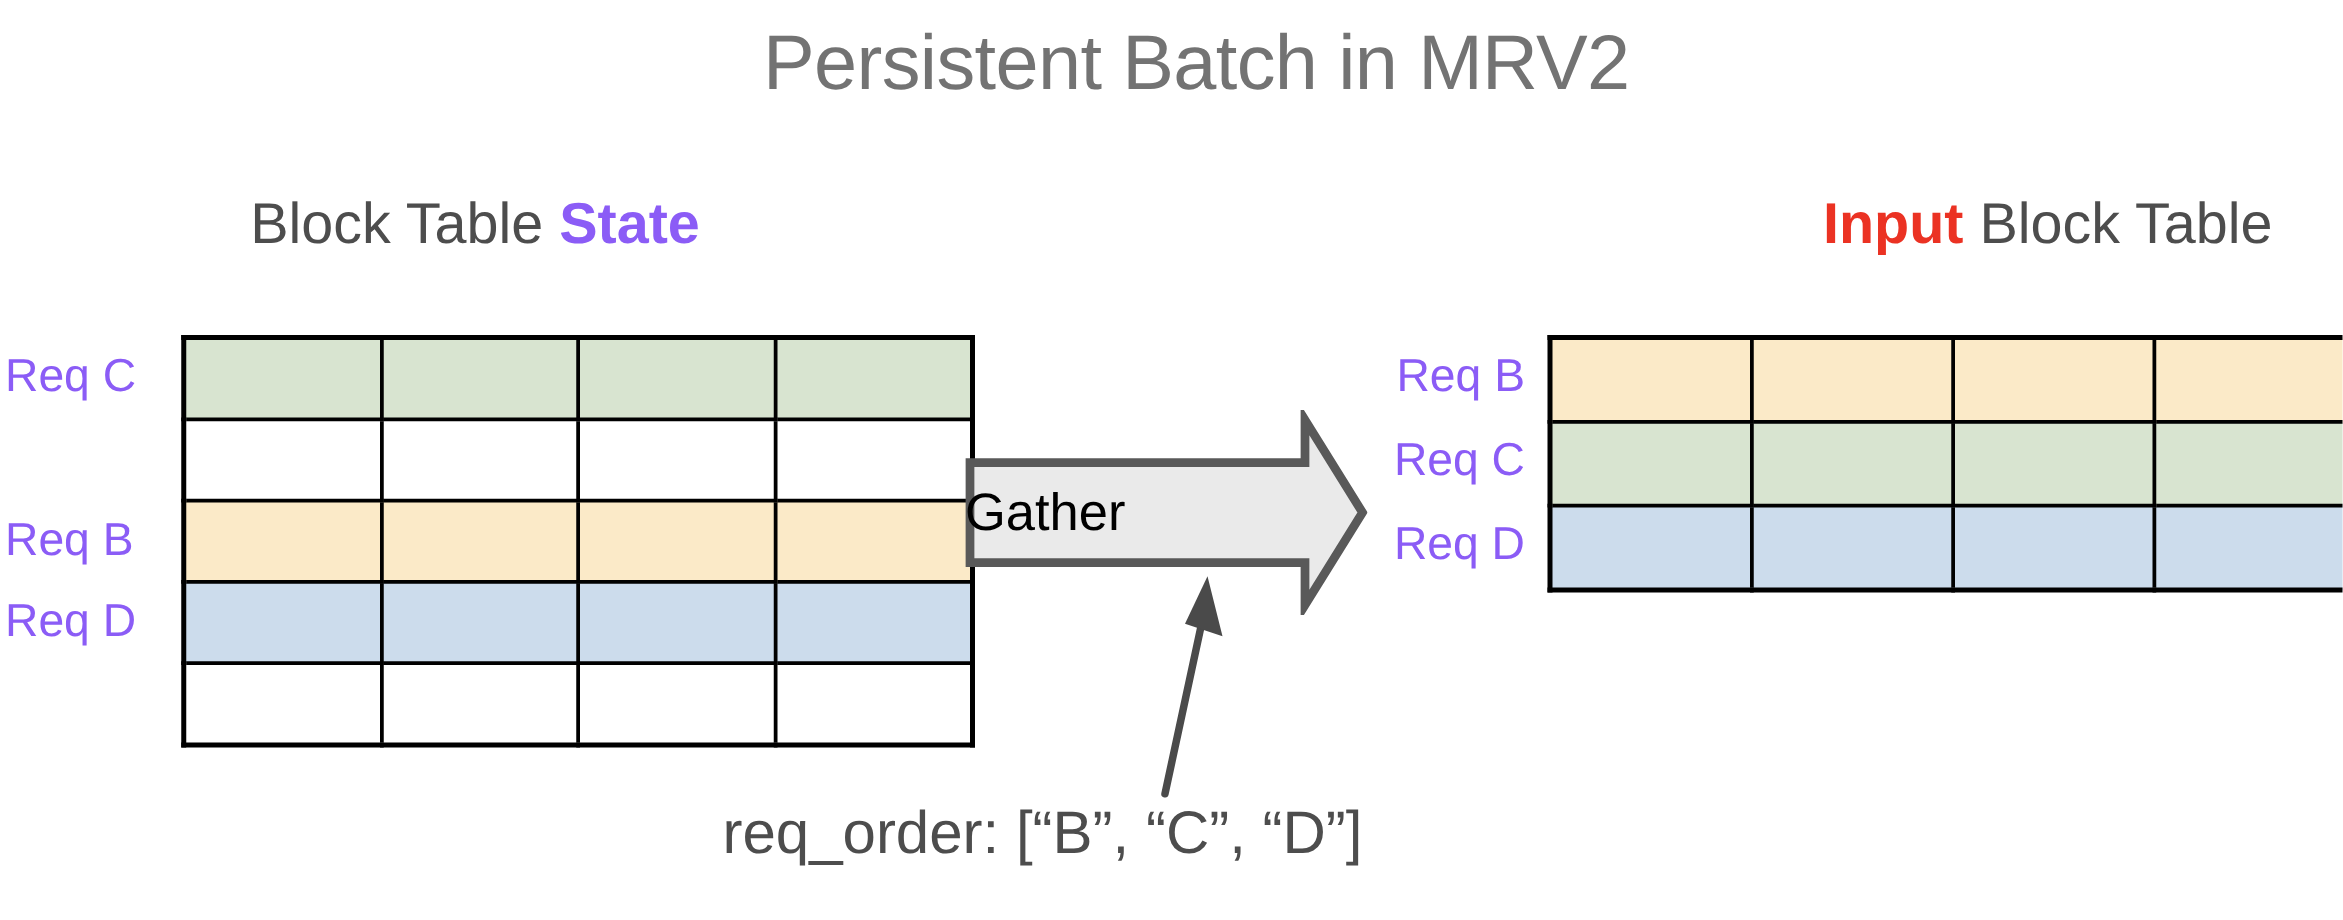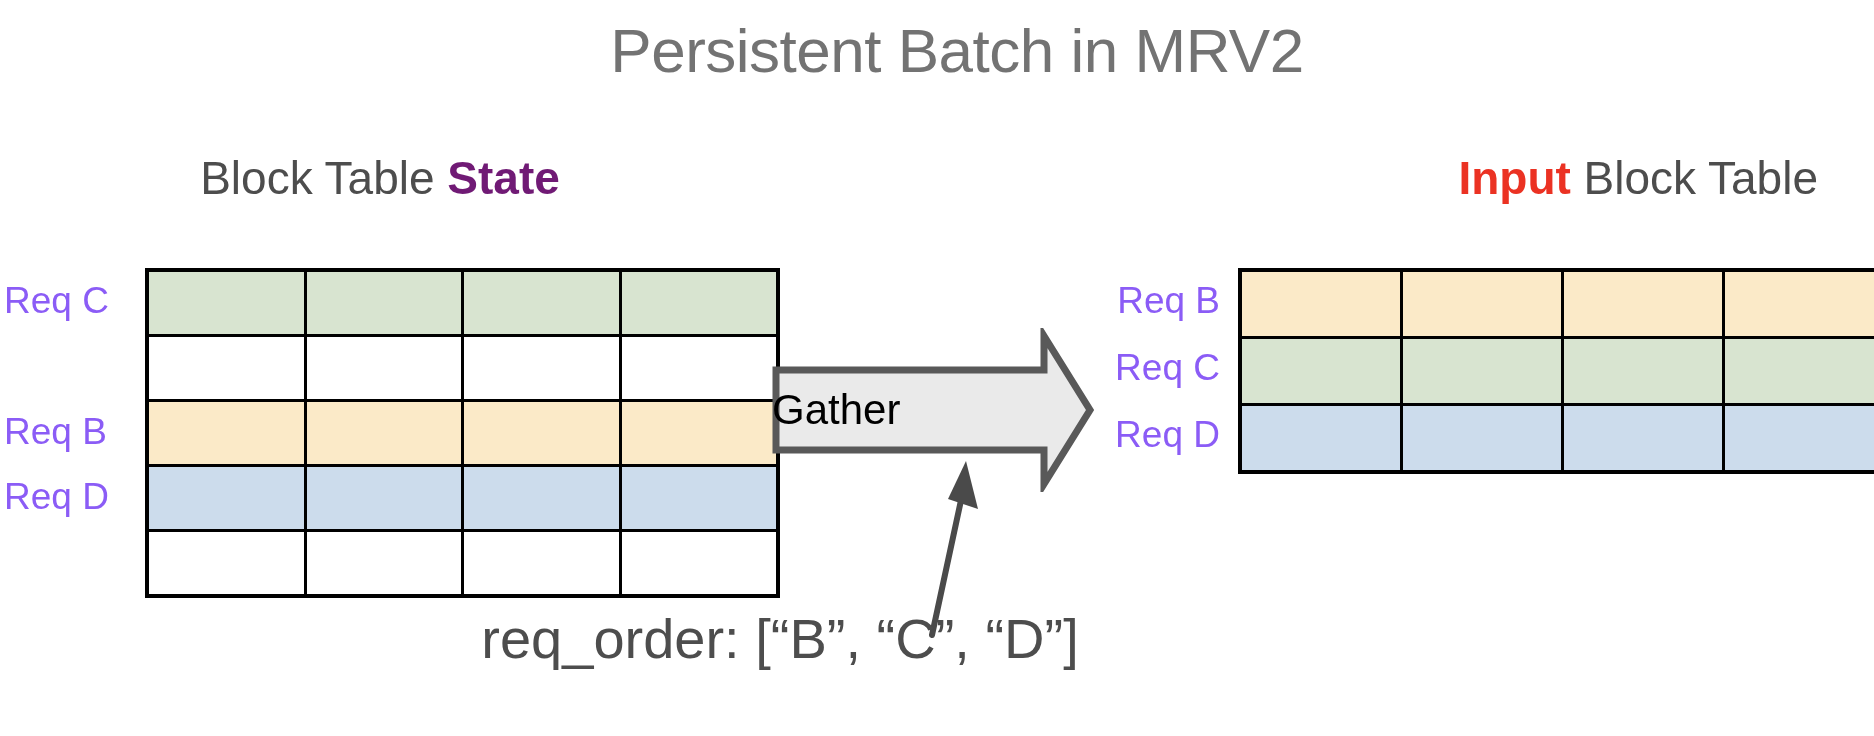--- a/index.html
+++ b/index.html
@@ -108,38 +108,38 @@
     left: 900px;
     top: 455px;
     width: 120px;
     height: 185px;
   }
 
   
   #req-order-caption {
     position: absolute;
     left: 470px;
-    top: 612px;
+    top: 640px;
     width: 620px;
-    text-align: center;
-    font-size: 56px;
+    text-align: right;
+    font-size: 48px;
     line-height: 54px;
     color: #4d4d4d;
     white-space: nowrap;
   }
 </style>
 </head>
 <body style="background: rgb(255, 255, 255);">
 
 <div id="stage">
 
   <div class="slide-title">Persistent Batch in MRV2</div>
 
   <div class="section-heading" id="heading-left">
-    <span>Block Table </span><span class="accent" style="color: #701a75;">State</span><span></span>
+    <span>Block Table </span><span class="accent" style="color: #8b5cf6;">State</span><span></span>
   </div>
 
   <div class="section-heading" id="heading-right">
     <span></span><span class="accent" style="color: rgb(235, 50, 35);">Input</span><span> Block Table</span>
   </div>
 
   <table class="block-table" id="table-state">
     <tbody>
         <tr>
           <td style="background: rgb(216, 228, 208);"></td>

